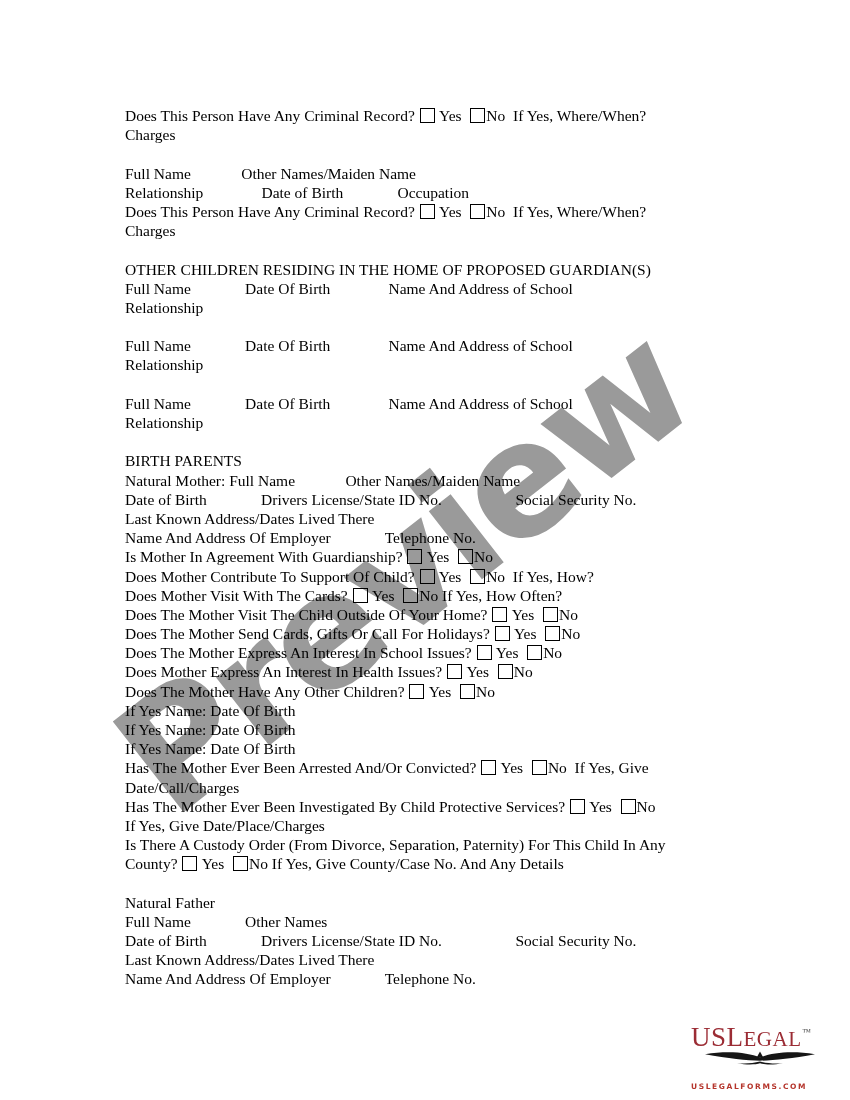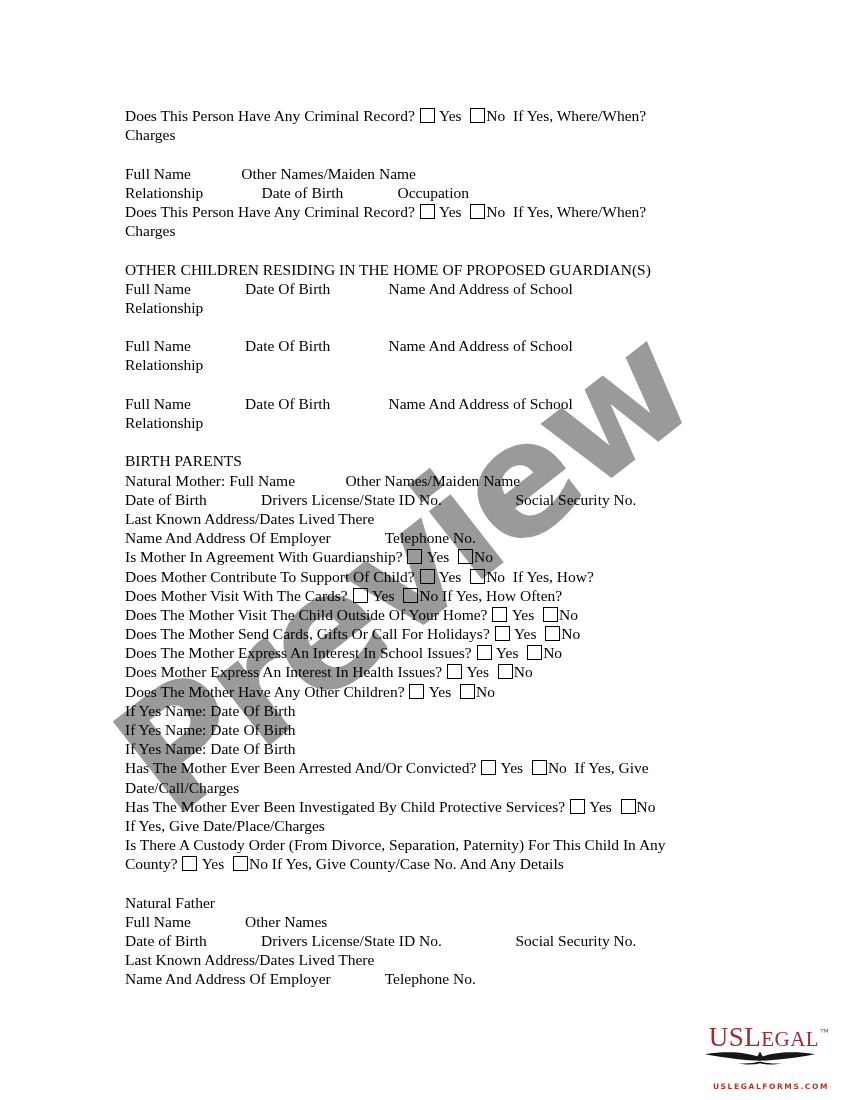--- a/index.html
+++ b/index.html
@@ -32,21 +32,21 @@
     display:inline-block;
     width:13px;height:13px;
     border:1.6px solid #000;
     background:transparent;
     vertical-align:-2px;
     margin:0 1px;
   }
   
   .logo{
     position:absolute;left:691px;top:1019px;width:138px;
-    text-align:right;z-index:2;
+    text-align:left;z-index:2;
   }
   .wordmark{
     font-family:"Liberation Serif",serif;
     color:#9b2c34;
     line-height:26px;
     white-space:nowrap;
   }
   .wm-big{font-size:27px;letter-spacing:0.5px;}
   .wm-small{font-size:21px;letter-spacing:0.5px;}
   .tm{font-size:9px;color:#4a4a4a;vertical-align:11px;margin-left:1px;}

